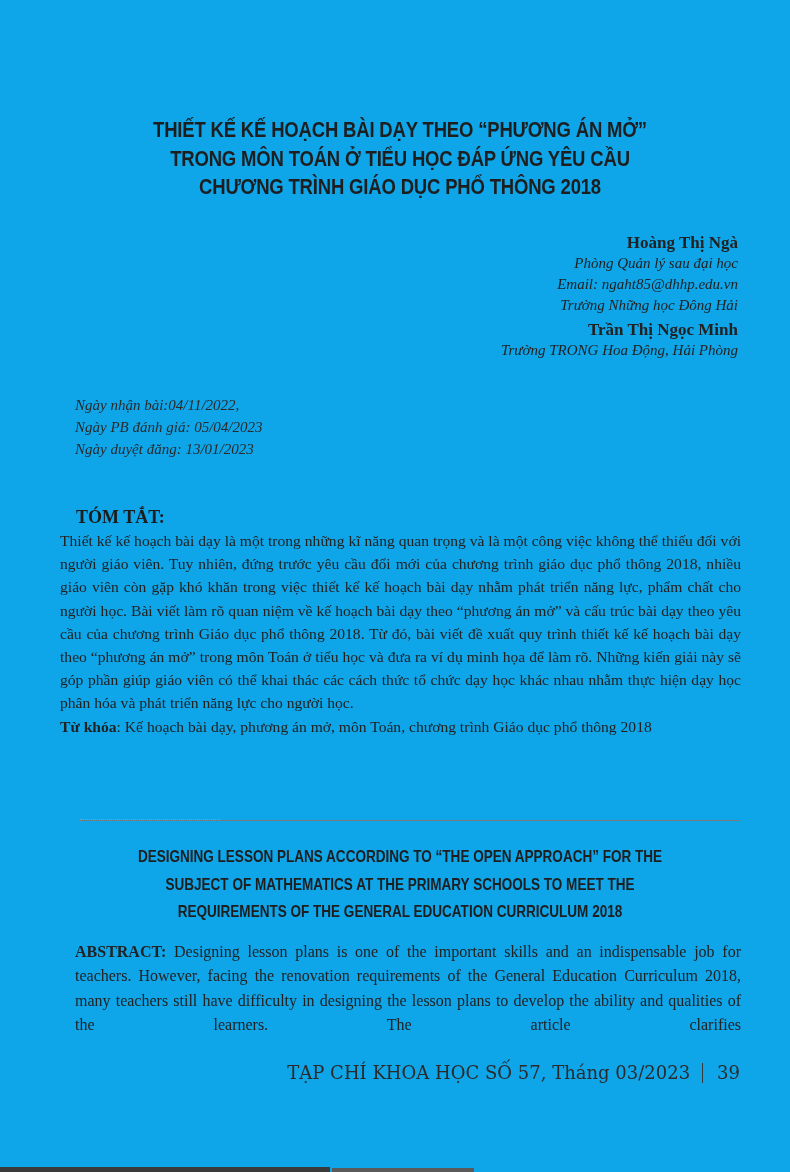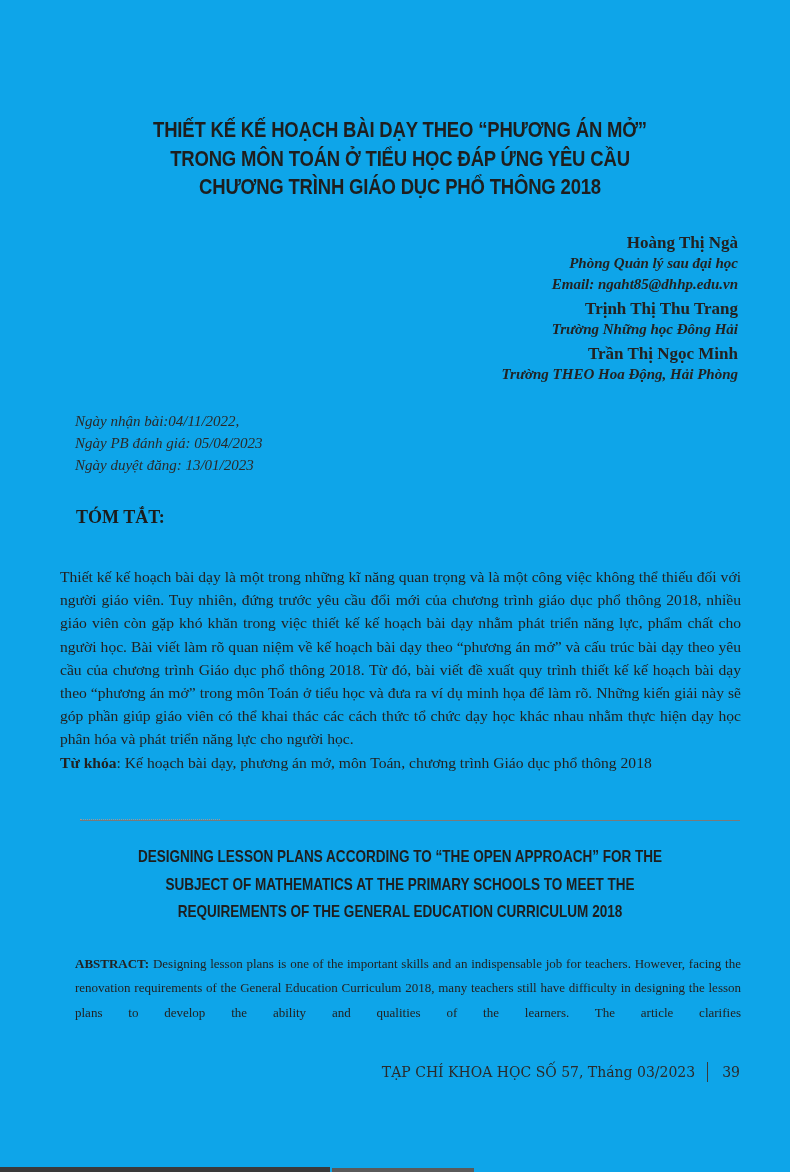--- a/index.html
+++ b/index.html
@@ -49,27 +49,27 @@
       color: #222;
     }
     .author-name {
       font-weight: bold;
       font-size: 17px;
       margin-top: 3px;
     }
     .author-name:first-child { margin-top: 0; }
     .author-aff {
       font-style: italic;
-      font-weight: bold;
+      font-weight: normal;
     }
 
     .dates {
       position: absolute;
       left: 75px;
-      top: 410px;
+      top: 394px;
       font-style: italic;
       font-size: 15px;
       line-height: 22px;
       color: #2a2a2a;
     }
 
     .tomtat-heading {
       position: absolute;
       left: 76px;
       top: 507px;
@@ -80,21 +80,20 @@
 
     .abstract-vn {
       position: absolute;
       left: 60px;
       width: 681px;
       top: 529px;
       font-size: 15.6px;
       line-height: 23.2px;
       text-align: justify;
       color: #222;
-      margin-top: 36px;
     }
     .abstract-vn p { margin: 0; }
     .kw-label { font-weight: bold; }
 
     .divider {
       position: absolute;
       left: 80px;
       top: 820px;
       width: 660px;
       height: 0;
@@ -123,38 +122,37 @@
       transform: scaleX(0.82);
       transform-origin: center top;
     }
     .title-en div { white-space: nowrap; }
 
     .abstract-en {
       position: absolute;
       left: 75px;
       width: 666px;
       top: 940px;
-      font-size: 13px;
+      font-size: 16px;
       line-height: 24.3px;
       text-align: justify;
       text-align-last: justify;
       color: #222;
-      margin-top: 12px;
     }
     .abstract-en p { margin: 0; }
     .abs-label { font-weight: bold; }
 
     .footer {
       position: absolute;
       top: 1062px;
       right: 50px;
       display: flex;
       align-items: center;
       font-family: "DejaVu Serif", "Liberation Serif", serif;
-      font-size: 14px;
+      font-size: 18px;
       color: #2a2a2a;
     }
     .footer .sep {
       display: inline-block;
       width: 1px;
       height: 20px;
       background: #3a3a3a;
       margin: 0 14px 0 12px;
     }
 
@@ -183,24 +181,23 @@
   <div class="title-vn">
     <div>THIẾT KẾ KẾ HOẠCH BÀI DẠY THEO “PHƯƠNG ÁN MỞ”</div>
     <div>TRONG MÔN TOÁN Ở TIỂU HỌC ĐÁP ỨNG YÊU CẦU</div>
     <div>CHƯƠNG TRÌNH GIÁO DỤC PHỔ THÔNG 2018</div>
   </div>
 
   <div class="authors">
     <div class="author-name">Hoàng Thị Ngà</div>
     <div class="author-aff">Phòng Quản lý sau đại học</div>
     <div class="author-aff">Email: ngaht85@dhhp.edu.vn</div>
-    <div class="author-name">Trịnh Thị Thu Trang</div>
     <div class="author-aff">Trường Những học Đông Hải</div>
     <div class="author-name">Trần Thị Ngọc Minh</div>
-    <div class="author-aff">Trường THEO Hoa Động, Hải Phòng</div>
+    <div class="author-aff">Trường TRONG Hoa Động, Hải Phòng</div>
   </div>
 
   <div class="dates">
     <div>Ngày nhận bài:04/11/2022,</div>
     <div>Ngày PB đánh giá: 05/04/2023</div>
     <div>Ngày duyệt đăng: 13/01/2023</div>
   </div>
 
   <div class="tomtat-heading">TÓM TẮT:</div>
 

